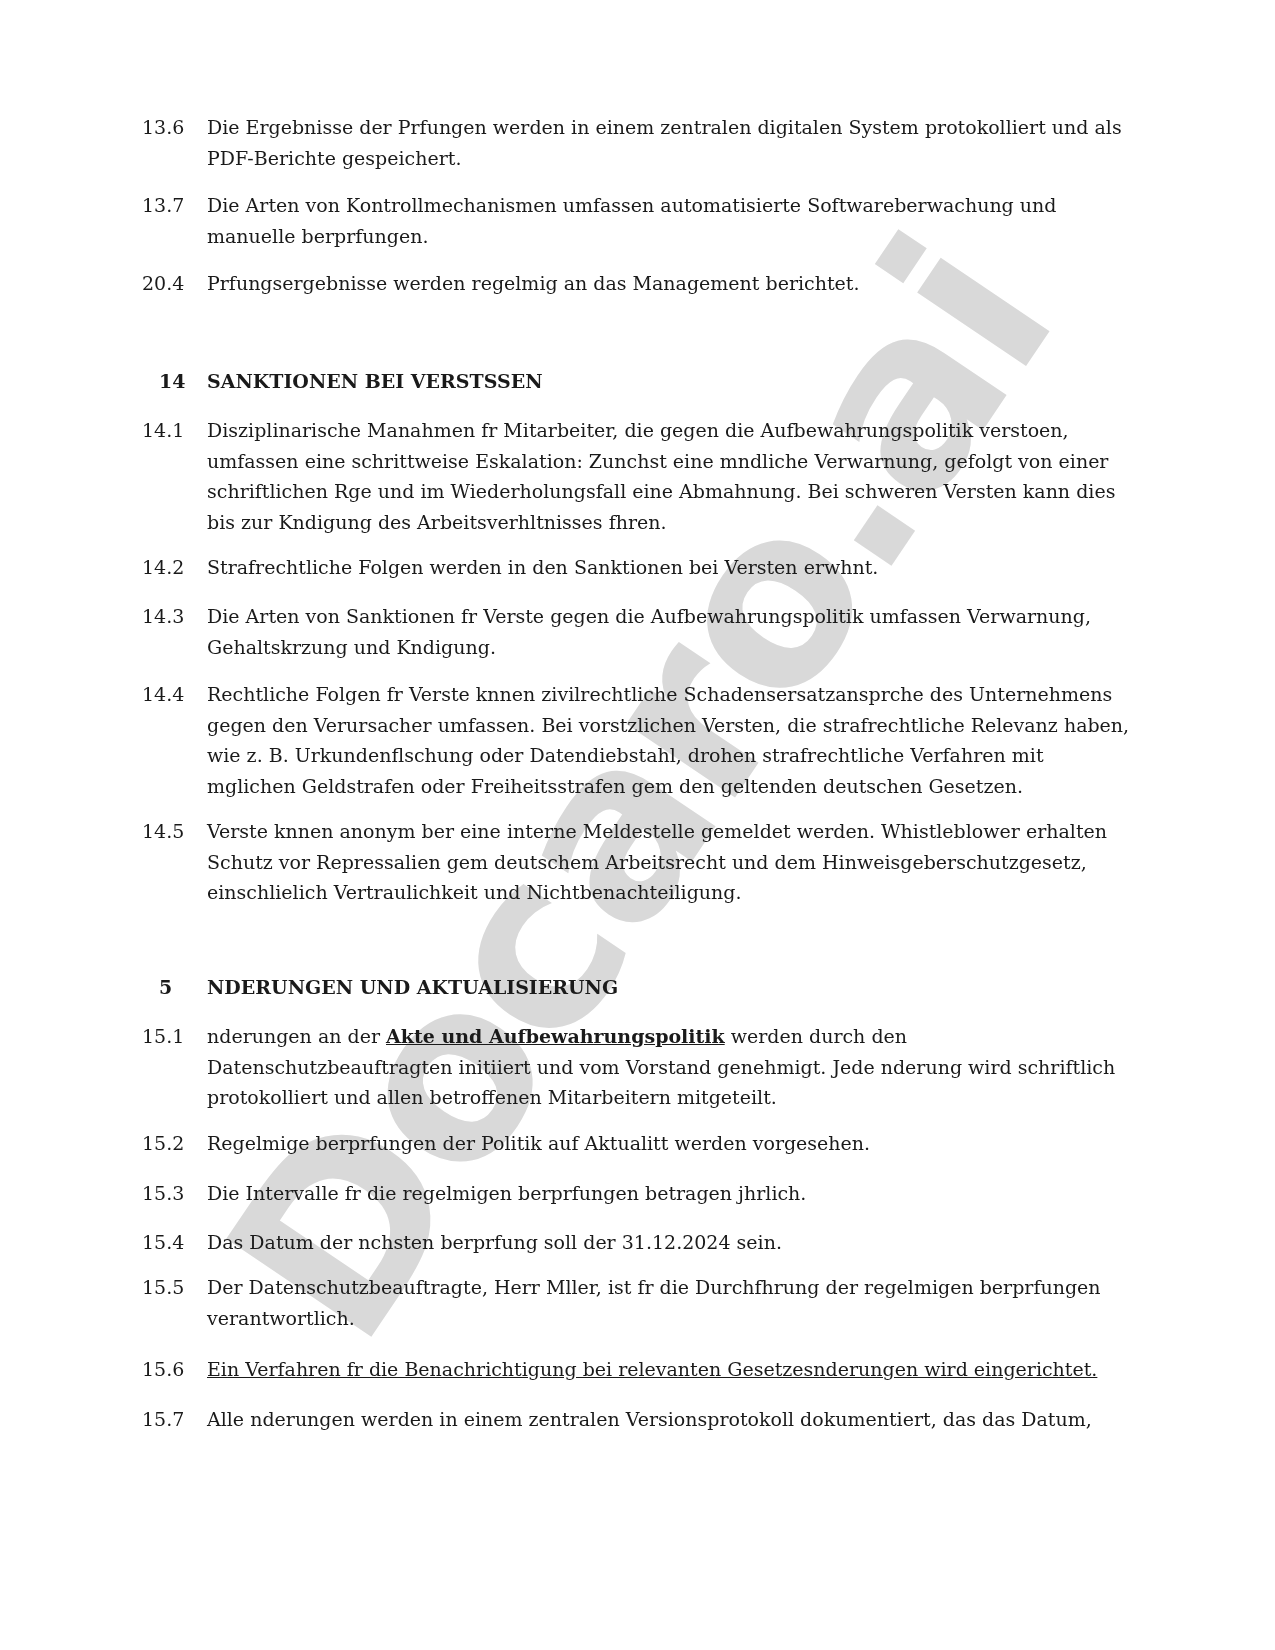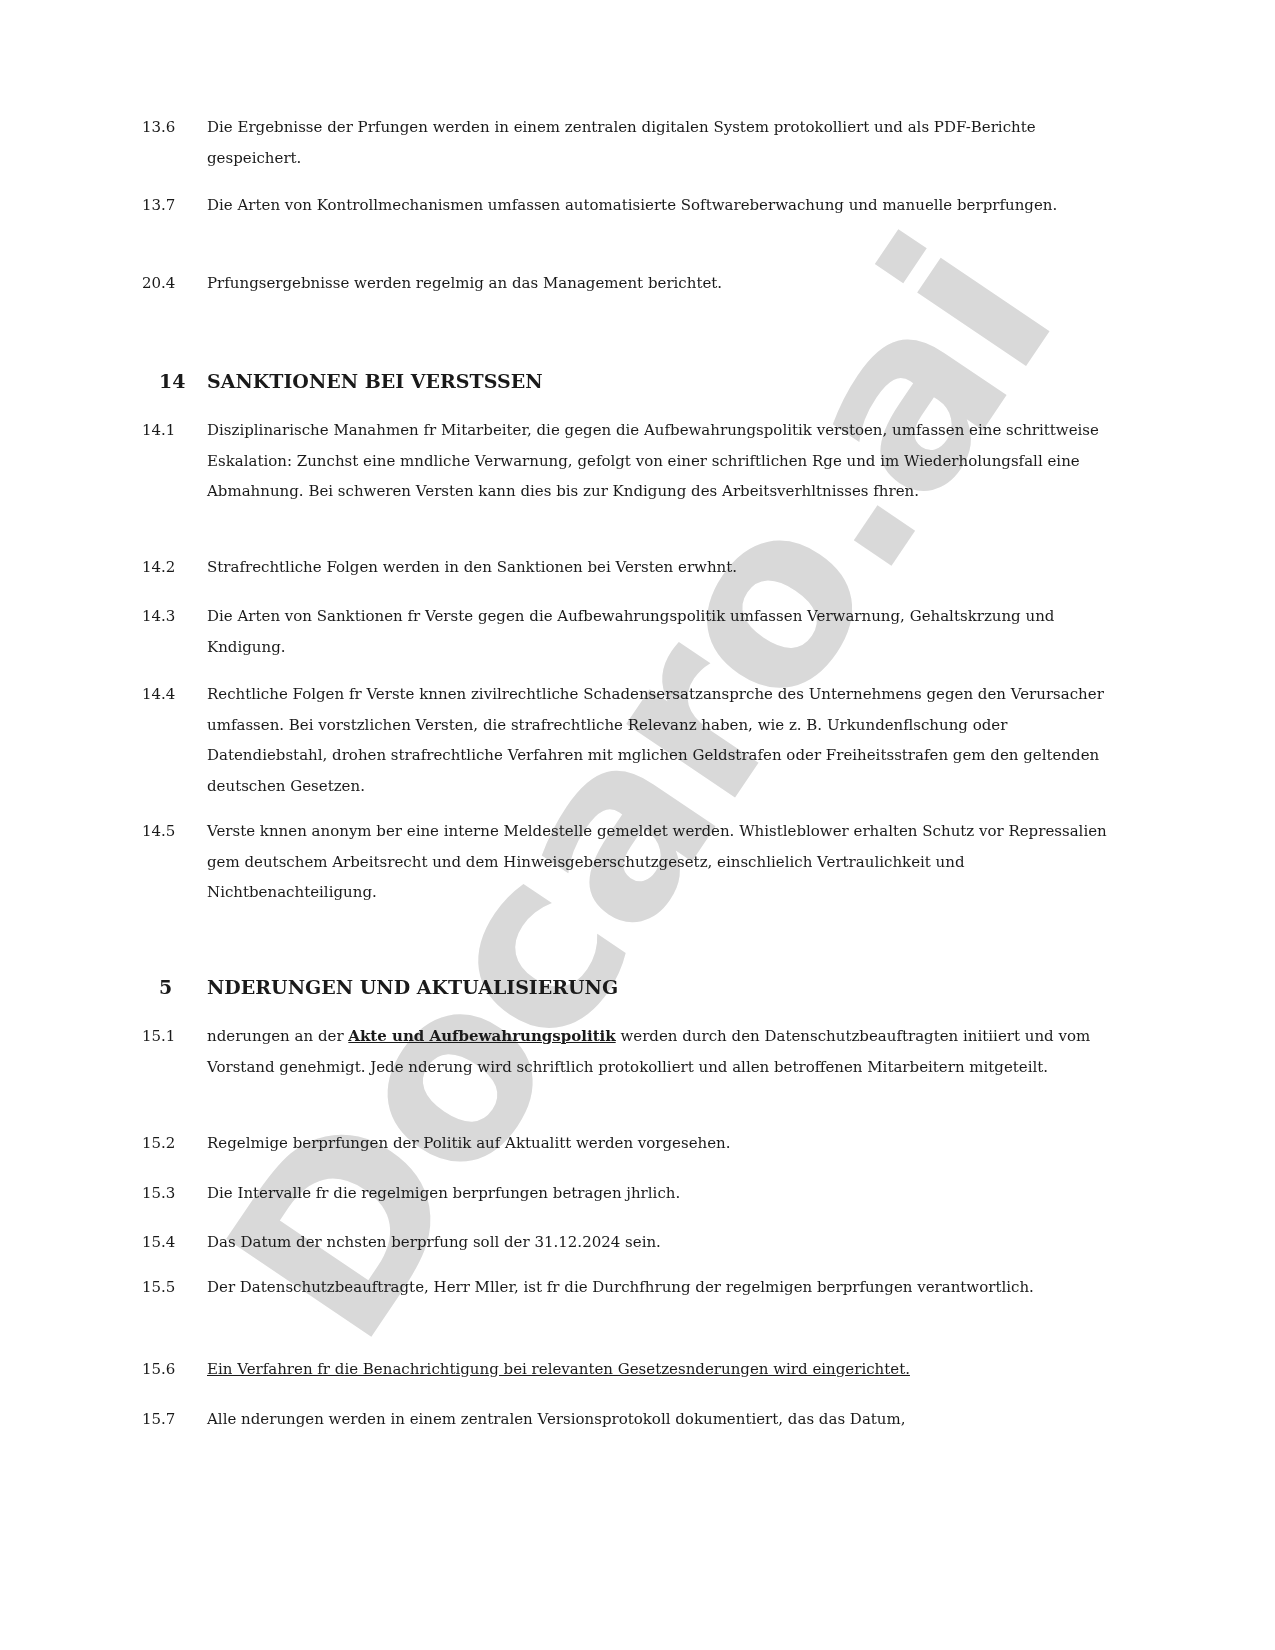--- a/index.html
+++ b/index.html
@@ -41,21 +41,21 @@
       position: absolute;
       left: 0;
       top: 0;
       width: 1275px;
       z-index: 1;
     }
     .item {
       position: absolute;
       left: 142px;
       width: 990px;
-      font-size: 15px;
+      font-size: 19px;
       line-height: 30.5px;
     }
     .item .num {
       position: absolute;
       left: 0;
       top: 0;
       width: 60px;
     }
     .item .text {
       margin-left: 65px;

